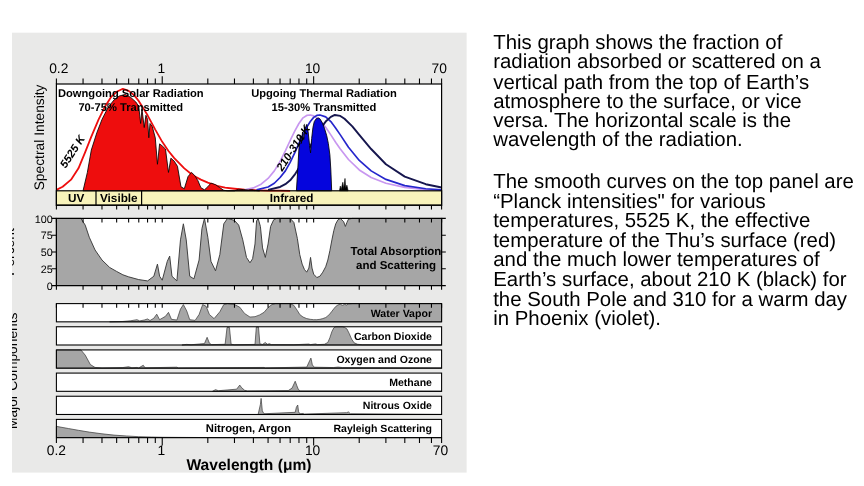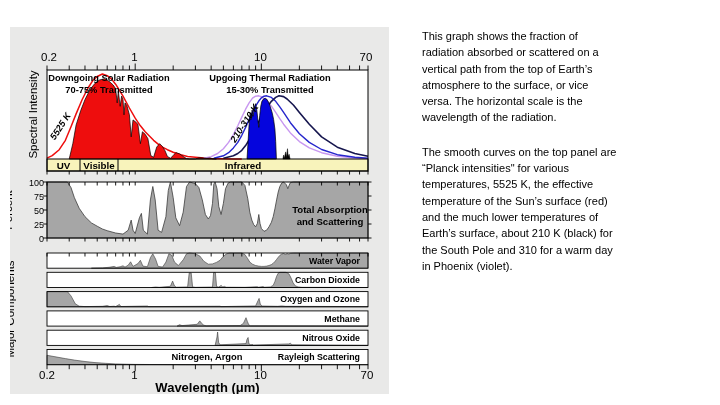--- a/index.html
+++ b/index.html
@@ -3,21 +3,21 @@
 <meta charset="utf-8">
 <style>
   html,body{margin:0;padding:0;background:#ffffff;}
   body{width:720px;height:405px;position:relative;overflow:hidden;
        font-family:"Liberation Sans", sans-serif;}
   .figure{position:absolute;left:10px;top:27px;width:379px;height:367px;}
   .fig-title{position:absolute;left:0;top:5px;width:379px;text-align:center;
        font-size:15.5px;font-weight:700;color:#111;letter-spacing:-0.2px;}
   svg{position:absolute;left:0;top:0;}
   .desc{position:absolute;left:410px;top:28px;width:302px;color:#000;}
-  .desc p{margin:0 0 18px 12px;font-size:11px;line-height:16.3px;white-space:pre-line;}
+  .desc p{margin:0 0 18px 1px;font-size:17px;line-height:16.3px;white-space:pre-line;}
   text{fill:#000;}
 </style>
 </head>
 <body>
 
 <div class="figure">
   <div class="fig-title">Radiation Transmitted by the Atmosphere</div>
 
   <svg id="chart-svg" width="379" height="367" viewBox="10 27 379 367">
 
@@ -268,18 +268,18 @@
 <div class="desc">
   <p>This graph shows the fraction of
 radiation absorbed or scattered on a
 vertical path from the top of Earth’s
 atmosphere to the surface,  or vice
 versa. The horizontal scale is the
 wavelength of the radiation.</p>
   <p>The smooth curves on the top panel are
 “Planck intensities" for various
 temperatures, 5525 K, the effective
-temperature of the Sun’s surface (red)
+temperature of the Thu’s surface (red)
 and the much lower temperatures of
 Earth’s surface, about 210 K (black) for
 the South Pole and  310 for a warm day
 in Phoenix (violet).</p>
 </div>
 
 </body></html>

